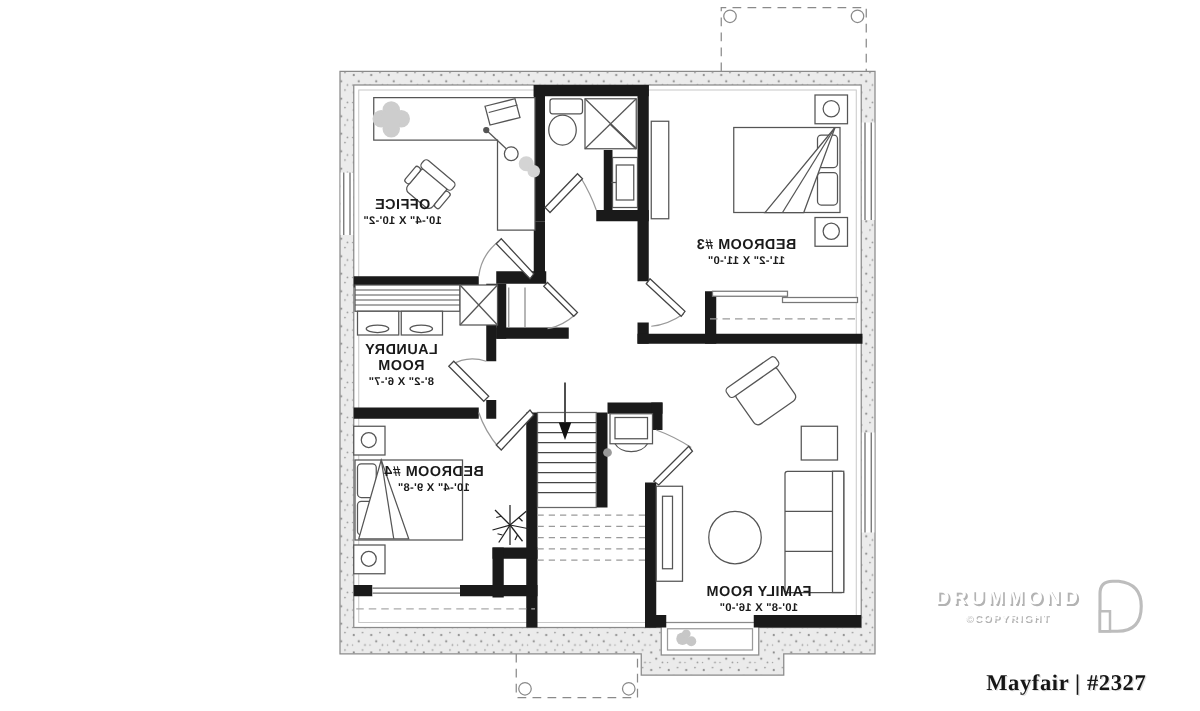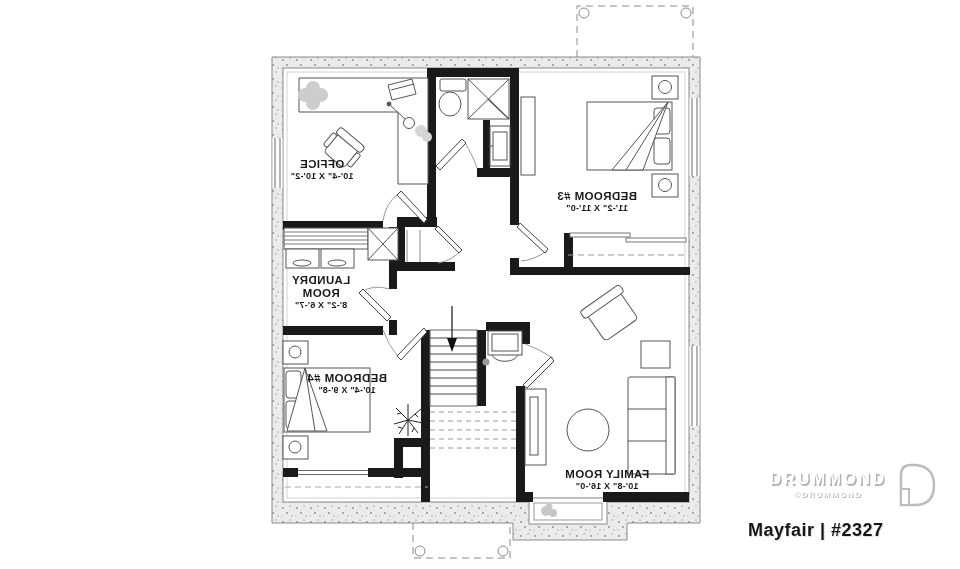--- a/index.html
+++ b/index.html
@@ -5,28 +5,28 @@
   html,body{margin:0;padding:0;background:#ffffff;}
   #stage{position:relative;width:960px;height:569px;background:#ffffff;overflow:hidden;
          font-family:"Liberation Sans","DejaVu Sans",sans-serif;}
   #plan-svg{position:absolute;left:0;top:0;}
   .plan-label{position:absolute;text-align:center;color:#1a1a1a;
               transform:translate(-50%,0) scaleX(-1);line-height:1.15;white-space:nowrap;}
   .room-name{font-size:11.5px;font-weight:bold;letter-spacing:.4px;}
   .room-dims{font-size:9px;font-weight:bold;letter-spacing:.2px;}
   
   #brand{position:absolute;left:748px;top:458px;width:210px;}
-  .brand-row{display:flex;align-items:center;justify-content:center;gap:6px;}
+  .brand-row{display:flex;align-items:center;justify-content:flex-start;gap:6px;}
   .brand-text{text-align:center;}
   .brand-line{font-size:16px;font-weight:bold;letter-spacing:2.5px;color:#ffffff;
               text-shadow:1.5px 1.5px 0 #b3b3b3;line-height:1.05;}
   .brand-copy{font-size:8px;font-weight:bold;letter-spacing:1.5px;color:#ffffff;
               text-shadow:1px 1px 0 #b3b3b3;margin-top:2px;}
-  .plan-title{margin-top:8px;text-align:left;font-size:18px;font-weight:bold;color:#161616;
-              text-shadow:-1px -1px 0 #ffffff,1px 1px 0 #e0e0e0;letter-spacing:.5px;}
+  .plan-title{margin-top:24px;text-align:center;font-size:18px;font-weight:bold;color:#161616;
+              text-shadow:-1px -1px 0 #ffffff,1px 1px 0 #e0e0e0;letter-spacing:.5px;font-family:Liberation Serif, serif;}
 </style>
 </head>
 <body>
 
 <div id="stage">
 
 <svg id="plan-svg" width="960" height="569" viewBox="0 0 960 569">
   <defs>
     <pattern id="stipple" width="14" height="14" patternUnits="userSpaceOnUse">
       <rect width="14" height="14" fill="#ebebeb"></rect>
@@ -356,21 +356,21 @@
 
 <div class="plan-label" style="left:607px;top:468px">
   <div class="room-name">FAMILY ROOM</div>
   <div class="room-dims">10'-8" X 16'-0"</div>
 </div>
 
 <div id="brand">
   <div class="brand-row">
     <div class="brand-text">
       <div class="brand-line">DRUMMOND</div>
-      <div class="brand-copy">©DRUMMOND</div>
+      <div class="brand-copy">©COPYRIGHT</div>
     </div>
     <svg width="44" height="54" viewBox="0 0 44 54">
       <path d="M9,47 L9,17 Q9,7 19,7 L24,7 Q42,9 42,27 Q42,47 23,47 Z" fill="#ffffff" stroke="#bdbdbd" stroke-width="2.5"></path>
       <path d="M9,47 L9,31 H17 V47 Z" fill="#ffffff" stroke="#bdbdbd" stroke-width="2"></path>
     </svg>
   </div>
   <div class="plan-title">Mayfair | #2327</div>
 </div>
 
 </div>

